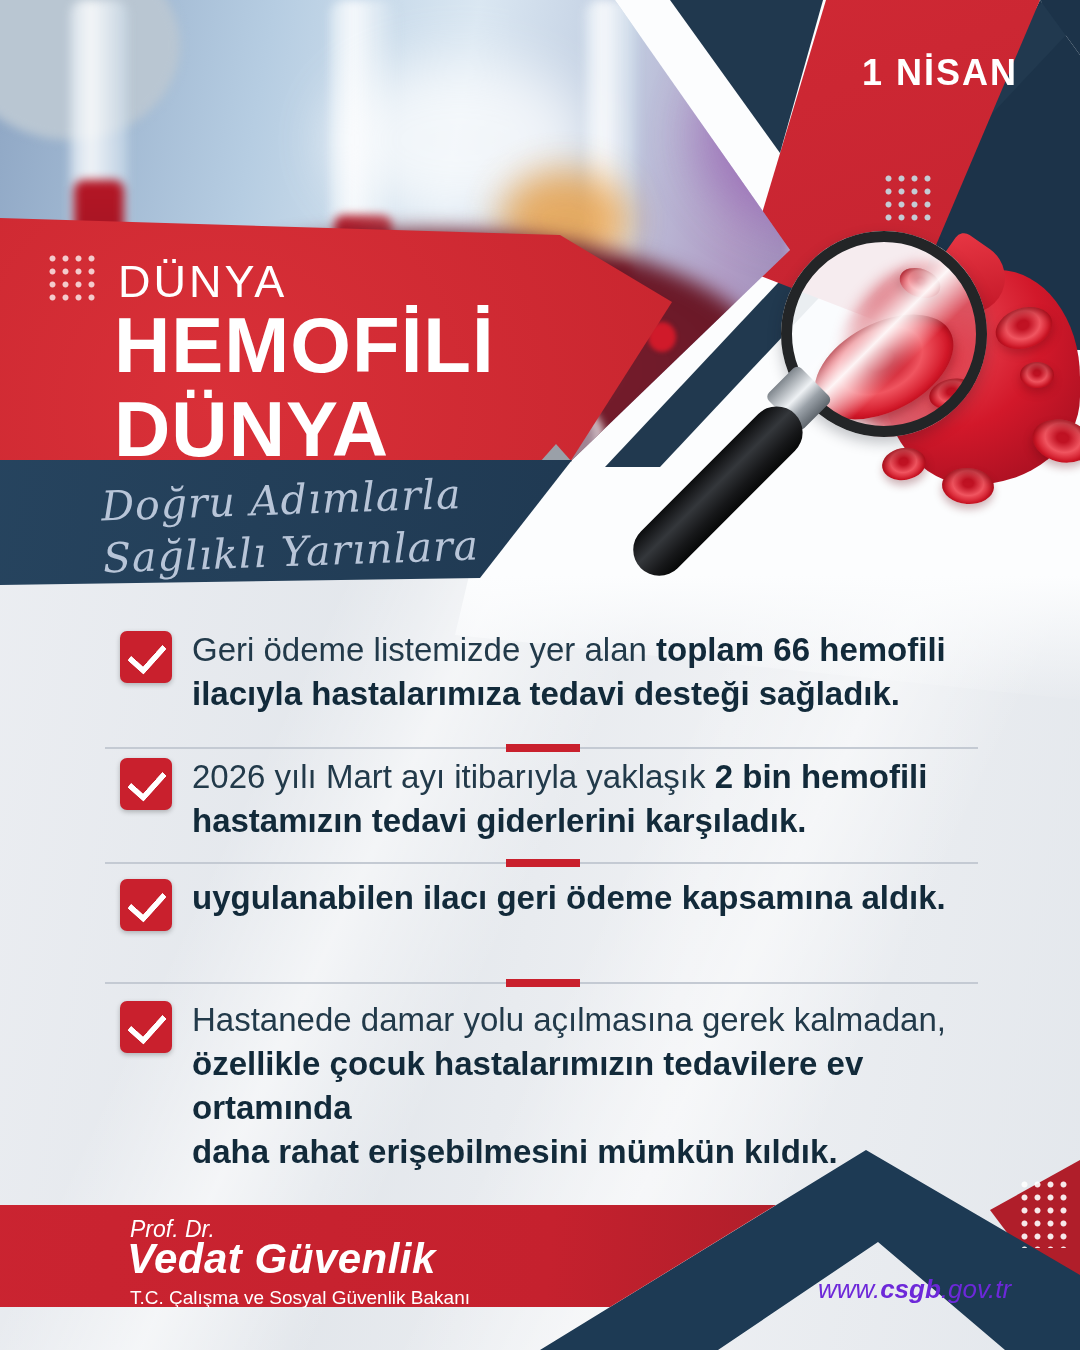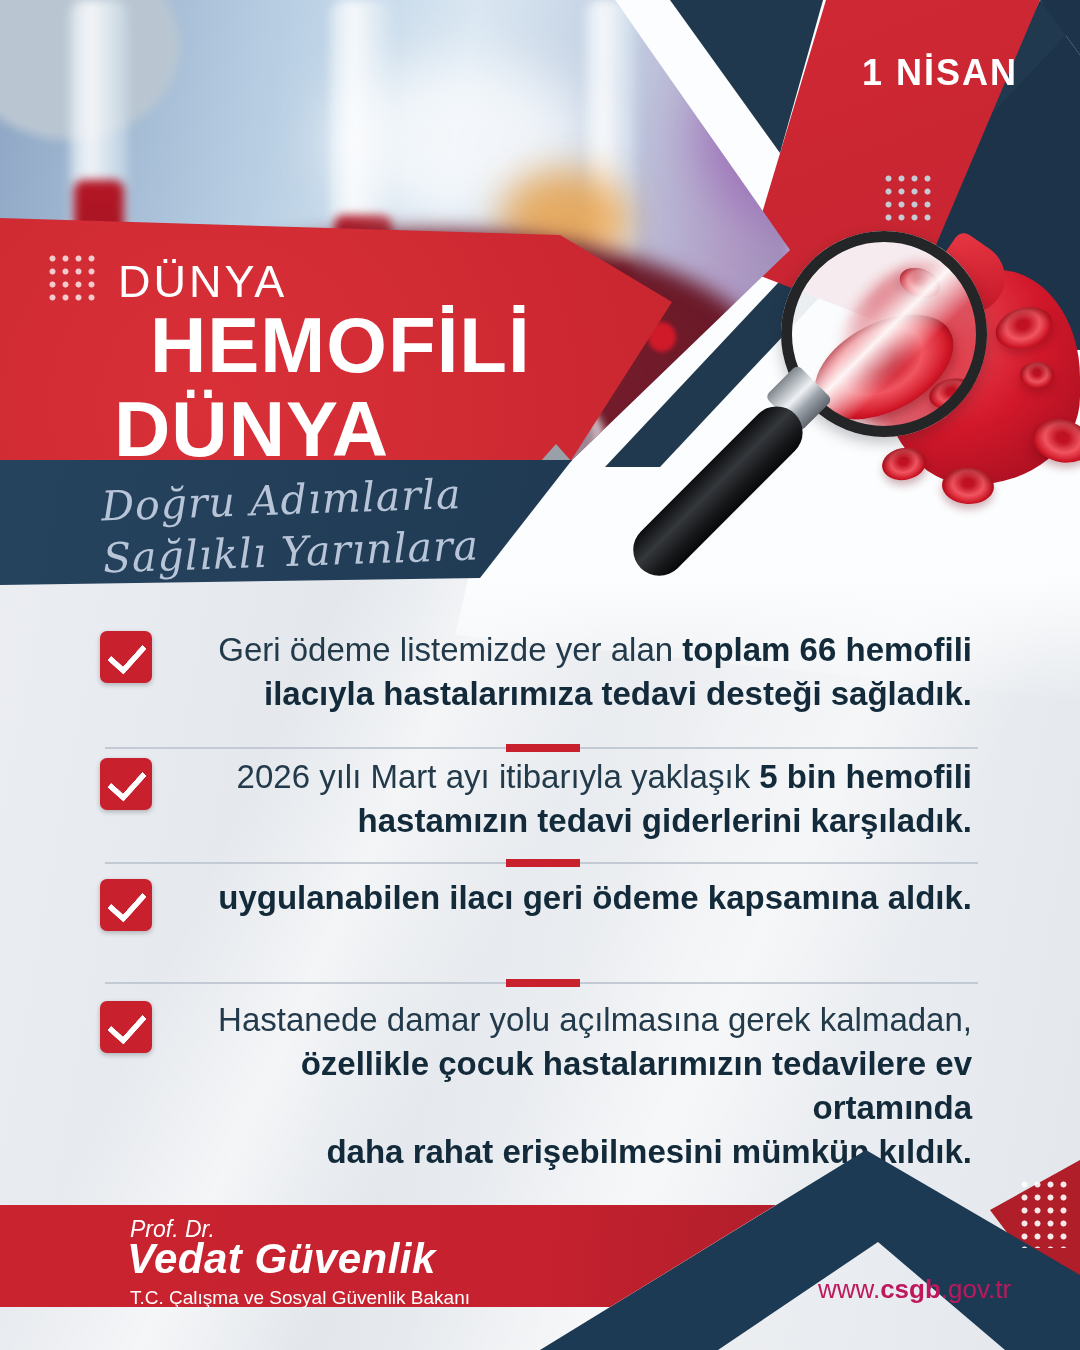--- a/index.html
+++ b/index.html
@@ -41,21 +41,21 @@
   .blob{border-radius:50%;}
 
   
   .red-block{background:radial-gradient(circle at 20% 30%,#d93038 0%,#c6242e 45%,#9e1c26 100%);
       clip-path:polygon(0 218px,560px 235px,672px 302px,570px 462px,0 462px);}
   .gray-accent{background:#9aa0a8;clip-path:polygon(540px 462px,572px 462px,556px 444px);}
   .navy-band{background:linear-gradient(100deg,#274560 0%,#1c344c 75%);
       clip-path:polygon(0 460px,572px 460px,480px 578px,0 585px);}
 
   .title-l1{left:118px;top:256px;color:#fff;font-size:45px;font-weight:400;letter-spacing:3px;}
-  .title-l2{left:114px;top:300px;color:#fff;font-size:78px;font-weight:800;letter-spacing:1px;margin-left:36px;}
+  .title-l2{left:114px;top:300px;color:#fff;font-size:78px;font-weight:800;letter-spacing:1px;}
   .title-l3{left:114px;top:384px;color:#fff;font-size:78px;font-weight:800;letter-spacing:1px;}
   .tagline{left:102px;top:474px;transform:rotate(-2deg);color:#b8c5d8;
       font-family:"DejaVu Serif",serif;font-style:italic;font-size:41px;line-height:52px;letter-spacing:1px;}
 
   
   .dotgrid{background-image:radial-gradient(circle,var(--c) 2.6px,transparent 3.4px);background-size:13px 13px;}
   .dots-red{left:46px;top:252px;width:50px;height:50px;--c:rgba(255,255,255,.75);}
   .dots-gray{left:882px;top:172px;width:50px;height:50px;--c:#c5cbd4;}
   .dots-white{left:1018px;top:1178px;width:54px;height:70px;--c:rgba(255,255,255,.9);}
 
@@ -79,40 +79,40 @@
   .lens-glass .cell{position:absolute;}
   .lens-rim{left:781px;top:231px;width:206px;height:206px;border-radius:50%;
       border:11px solid #232527;box-sizing:border-box;
       box-shadow:0 6px 14px rgba(20,25,35,.25);}
   .mag-collar{left:790px;top:382px;width:50px;height:46px;transform-origin:25px 0;transform:rotate(45deg);
       background:linear-gradient(90deg,#7f868d,#eef1f4 45%,#9aa1a8 70%,#5f666d);border-radius:6px;}
   .mag-handle{left:769px;top:414px;width:52px;height:218px;transform-origin:26px 0;transform:rotate(45deg);
       background:linear-gradient(90deg,#0b0c0e,#34373b 40%,#17181a 75%,#070808);border-radius:26px;}
 
   
-  .bullet{position:absolute;left:92px;width:880px;text-align:right;}
+  .bullet{position:absolute;left:112px;width:880px;}
   .check{position:absolute;left:8px;top:3px;width:52px;height:52px;background:#c9202d;border-radius:7px;
       box-shadow:0 2px 5px rgba(0,0,0,.25);}
   .check::after{content:"";position:absolute;left:16px;top:6px;width:16px;height:29px;
       border-right:6px solid #fff;border-bottom:6px solid #fff;transform:rotate(42deg);border-radius:2px;}
   .btxt{margin-left:80px;font-size:33px;line-height:44px;color:#223a4a;}
   .btxt b{font-weight:700;color:#122a3a;}
   .divider{position:absolute;left:105px;width:873px;height:2px;background:#c4cad3;}
   .divider .redseg{position:absolute;left:401px;top:-3px;width:74px;height:8px;background:#c9202d;}
 
   
   .red-footer{background:linear-gradient(95deg,#cb2431 0%,#c5212e 55%,#a81d29 82%,#931923 100%);
       clip-path:polygon(0 1205px,776px 1205px,610px 1307px,0 1307px);}
   .red-corner{background:#b01e2a;clip-path:polygon(990px 1210px,1080px 1160px,1080px 1330px);}
   .navy-mountain{background:#1d3a54;
       clip-path:polygon(540px 1350px,866px 1150px,1080px 1275px,1080px 1350px,1005px 1350px,878px 1242px,718px 1350px);}
   .sig-title{left:130px;top:1216px;color:#fff;font-size:23px;font-style:italic;font-weight:400;}
   .sig-name{left:127px;top:1235px;color:#fff;font-size:42px;font-style:italic;font-weight:800;letter-spacing:.5px;}
   .sig-role{left:130px;top:1287px;color:#fff;font-size:19px;}
-  .url{left:818px;top:1274px;font-size:26px;color:#be185d;}
+  .url{left:818px;top:1274px;font-size:26px;font-style:italic;color:#6d28d9;}
   .url b{font-weight:800;}
 </style>
 </head>
 <body>
 
 <div class="poster">
 
   <div class="full bg"></div>
 
   <div class="abs white-base"></div>
@@ -191,21 +191,21 @@
       <div><span></span><b>ilacıyla hastalarımıza tedavi desteği sağladık.</b></div>
     </div>
   </div>
   <div class="divider" style="top:747px;">
       <div class="redseg"></div>
     </div>
 
   <div class="bullet" style="top:755px;">
     <div class="check"></div>
     <div class="btxt">
-      <div><span>2026 yılı Mart ayı itibarıyla yaklaşık </span><b>5 bin hemofili</b></div>
+      <div><span>2026 yılı Mart ayı itibarıyla yaklaşık </span><b>2 bin hemofili</b></div>
       <div><span></span><b>hastamızın tedavi giderlerini karşıladık.</b></div>
     </div>
   </div>
   <div class="divider" style="top:862px;">
       <div class="redseg"></div>
     </div>
 
   <div class="bullet" style="top:876px;">
     <div class="check"></div>
     <div class="btxt">

